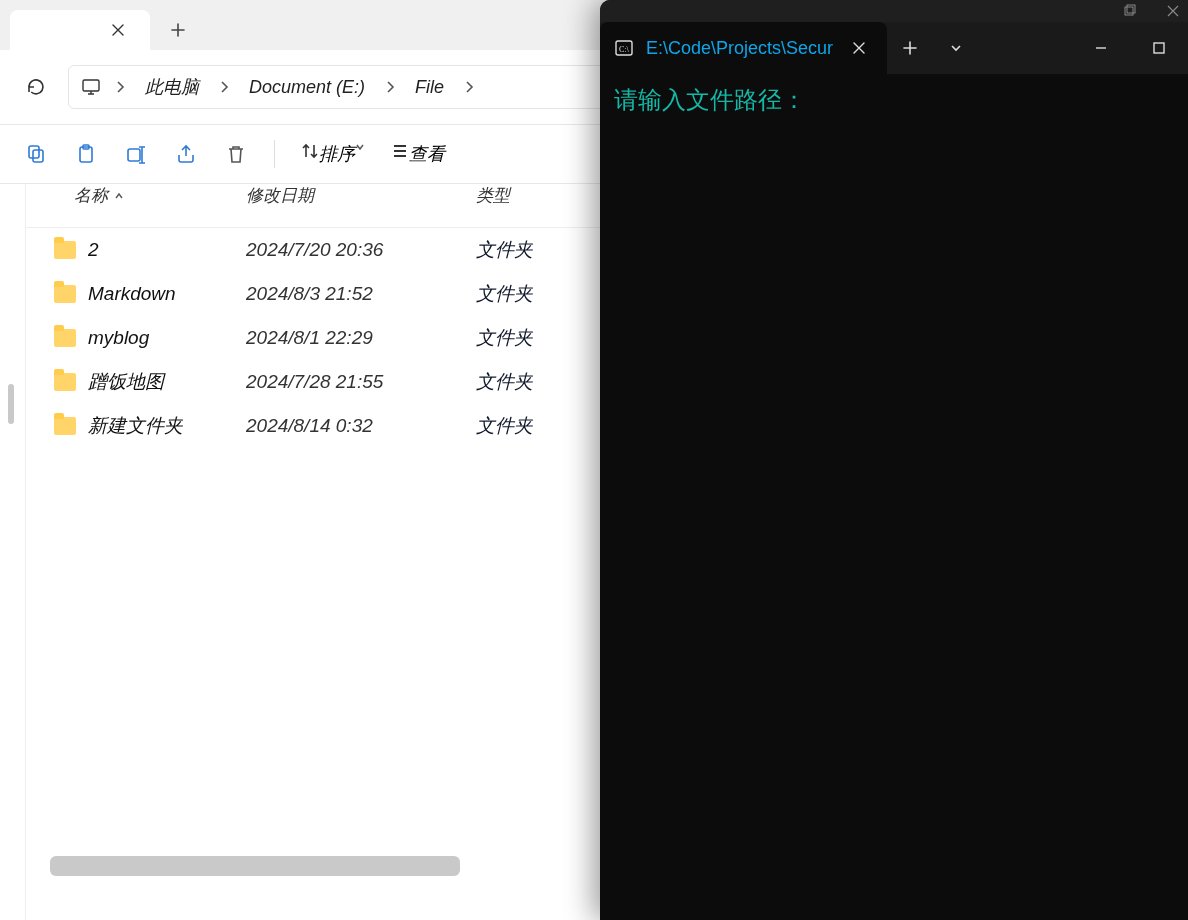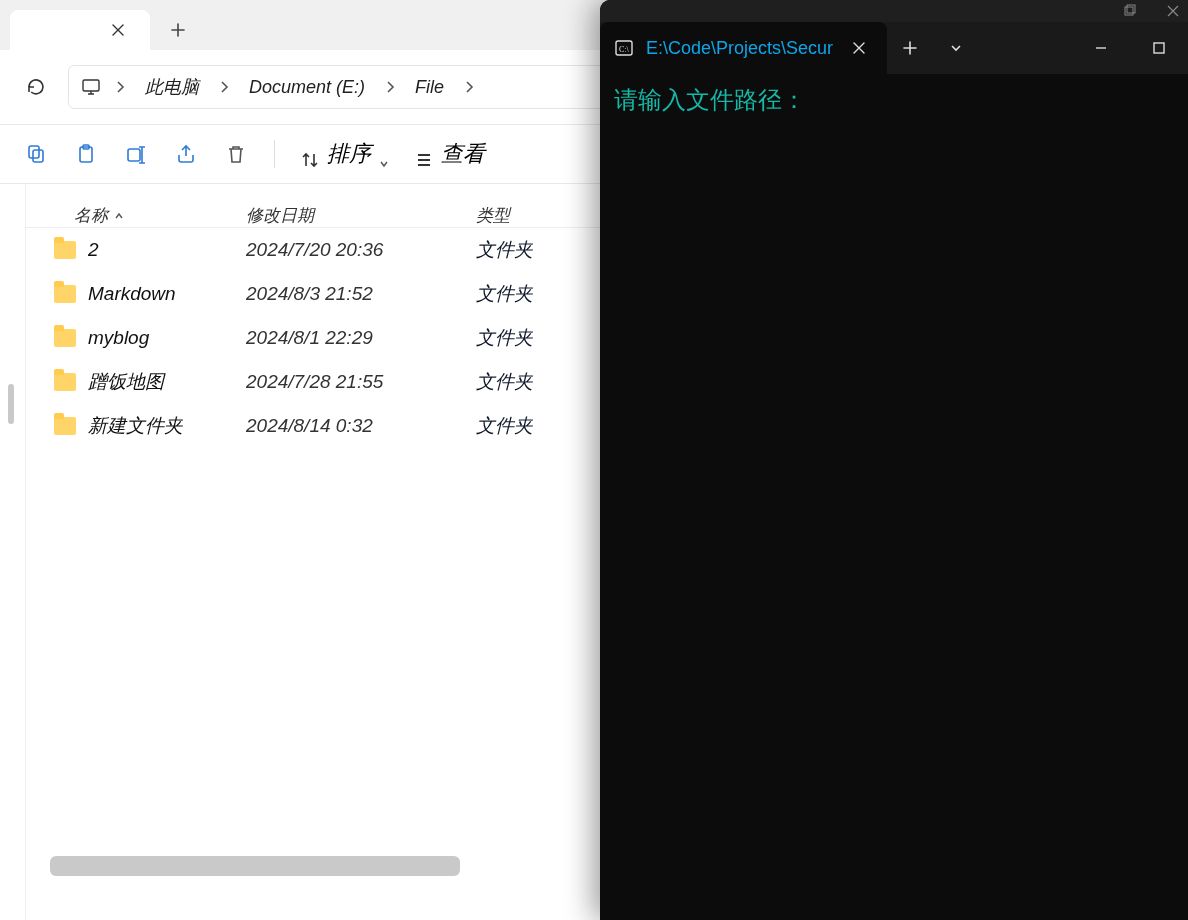--- a/index.html
+++ b/index.html
@@ -37,30 +37,30 @@
   }
   .bc-sep { color:#666; padding:0 6px; display:flex; align-items:center;}
   .bc-item { padding:4px 6px; border-radius:4px; cursor:pointer; }
 
   
   .toolbar {
     height: 60px; background:#fff; border-top:1px solid #e8e8e8; border-bottom:1px solid #e8e8e8;
     display:flex; align-items:center; padding:0 14px; gap:6px;
   }
   .tb-divider { width:1px; height:28px; background:#ddd; margin:0 10px; }
-  .tb-item { display:flex; align-items:flex-end; gap:8px; padding:6px 10px; font-size:22px; border-radius:6px; cursor:pointer; }
+  .tb-item { display:flex; align-items:flex-start; padding:6px 10px; font-size:18px; border-radius:6px; cursor:pointer; }
 
   
   .file-area { position:absolute; top:184px; left:0; right:0; bottom:0; background:#fff; display:flex; }
   .left-gutter { width:26px; background:#fff; border-right:1px solid #eee; position:relative;}
   .left-gutter .marker { position:absolute; left:8px; top:200px; width:6px; height:40px; background:#c9c9c9; border-radius:3px;}
   .file-list { flex:1; position:relative; overflow:hidden; }
 
   .column-headers {
-    height:44px; border-bottom:1px solid #eee; display:flex; align-items:flex-end;
+    height:44px; border-bottom:1px solid #eee; display:flex; align-items:flex-start;
     font-size:17px; color:#333;
   }
   .col-name { width:220px; padding-left:48px; display:flex; align-items:center; gap:6px;}
   .col-date { width:230px; }
   .col-type { width:140px; }
 
   .rows { }
   .row {
     height:44px; display:flex; align-items:center; font-size:19px; color:#111;
     padding-left:28px; cursor:default;

